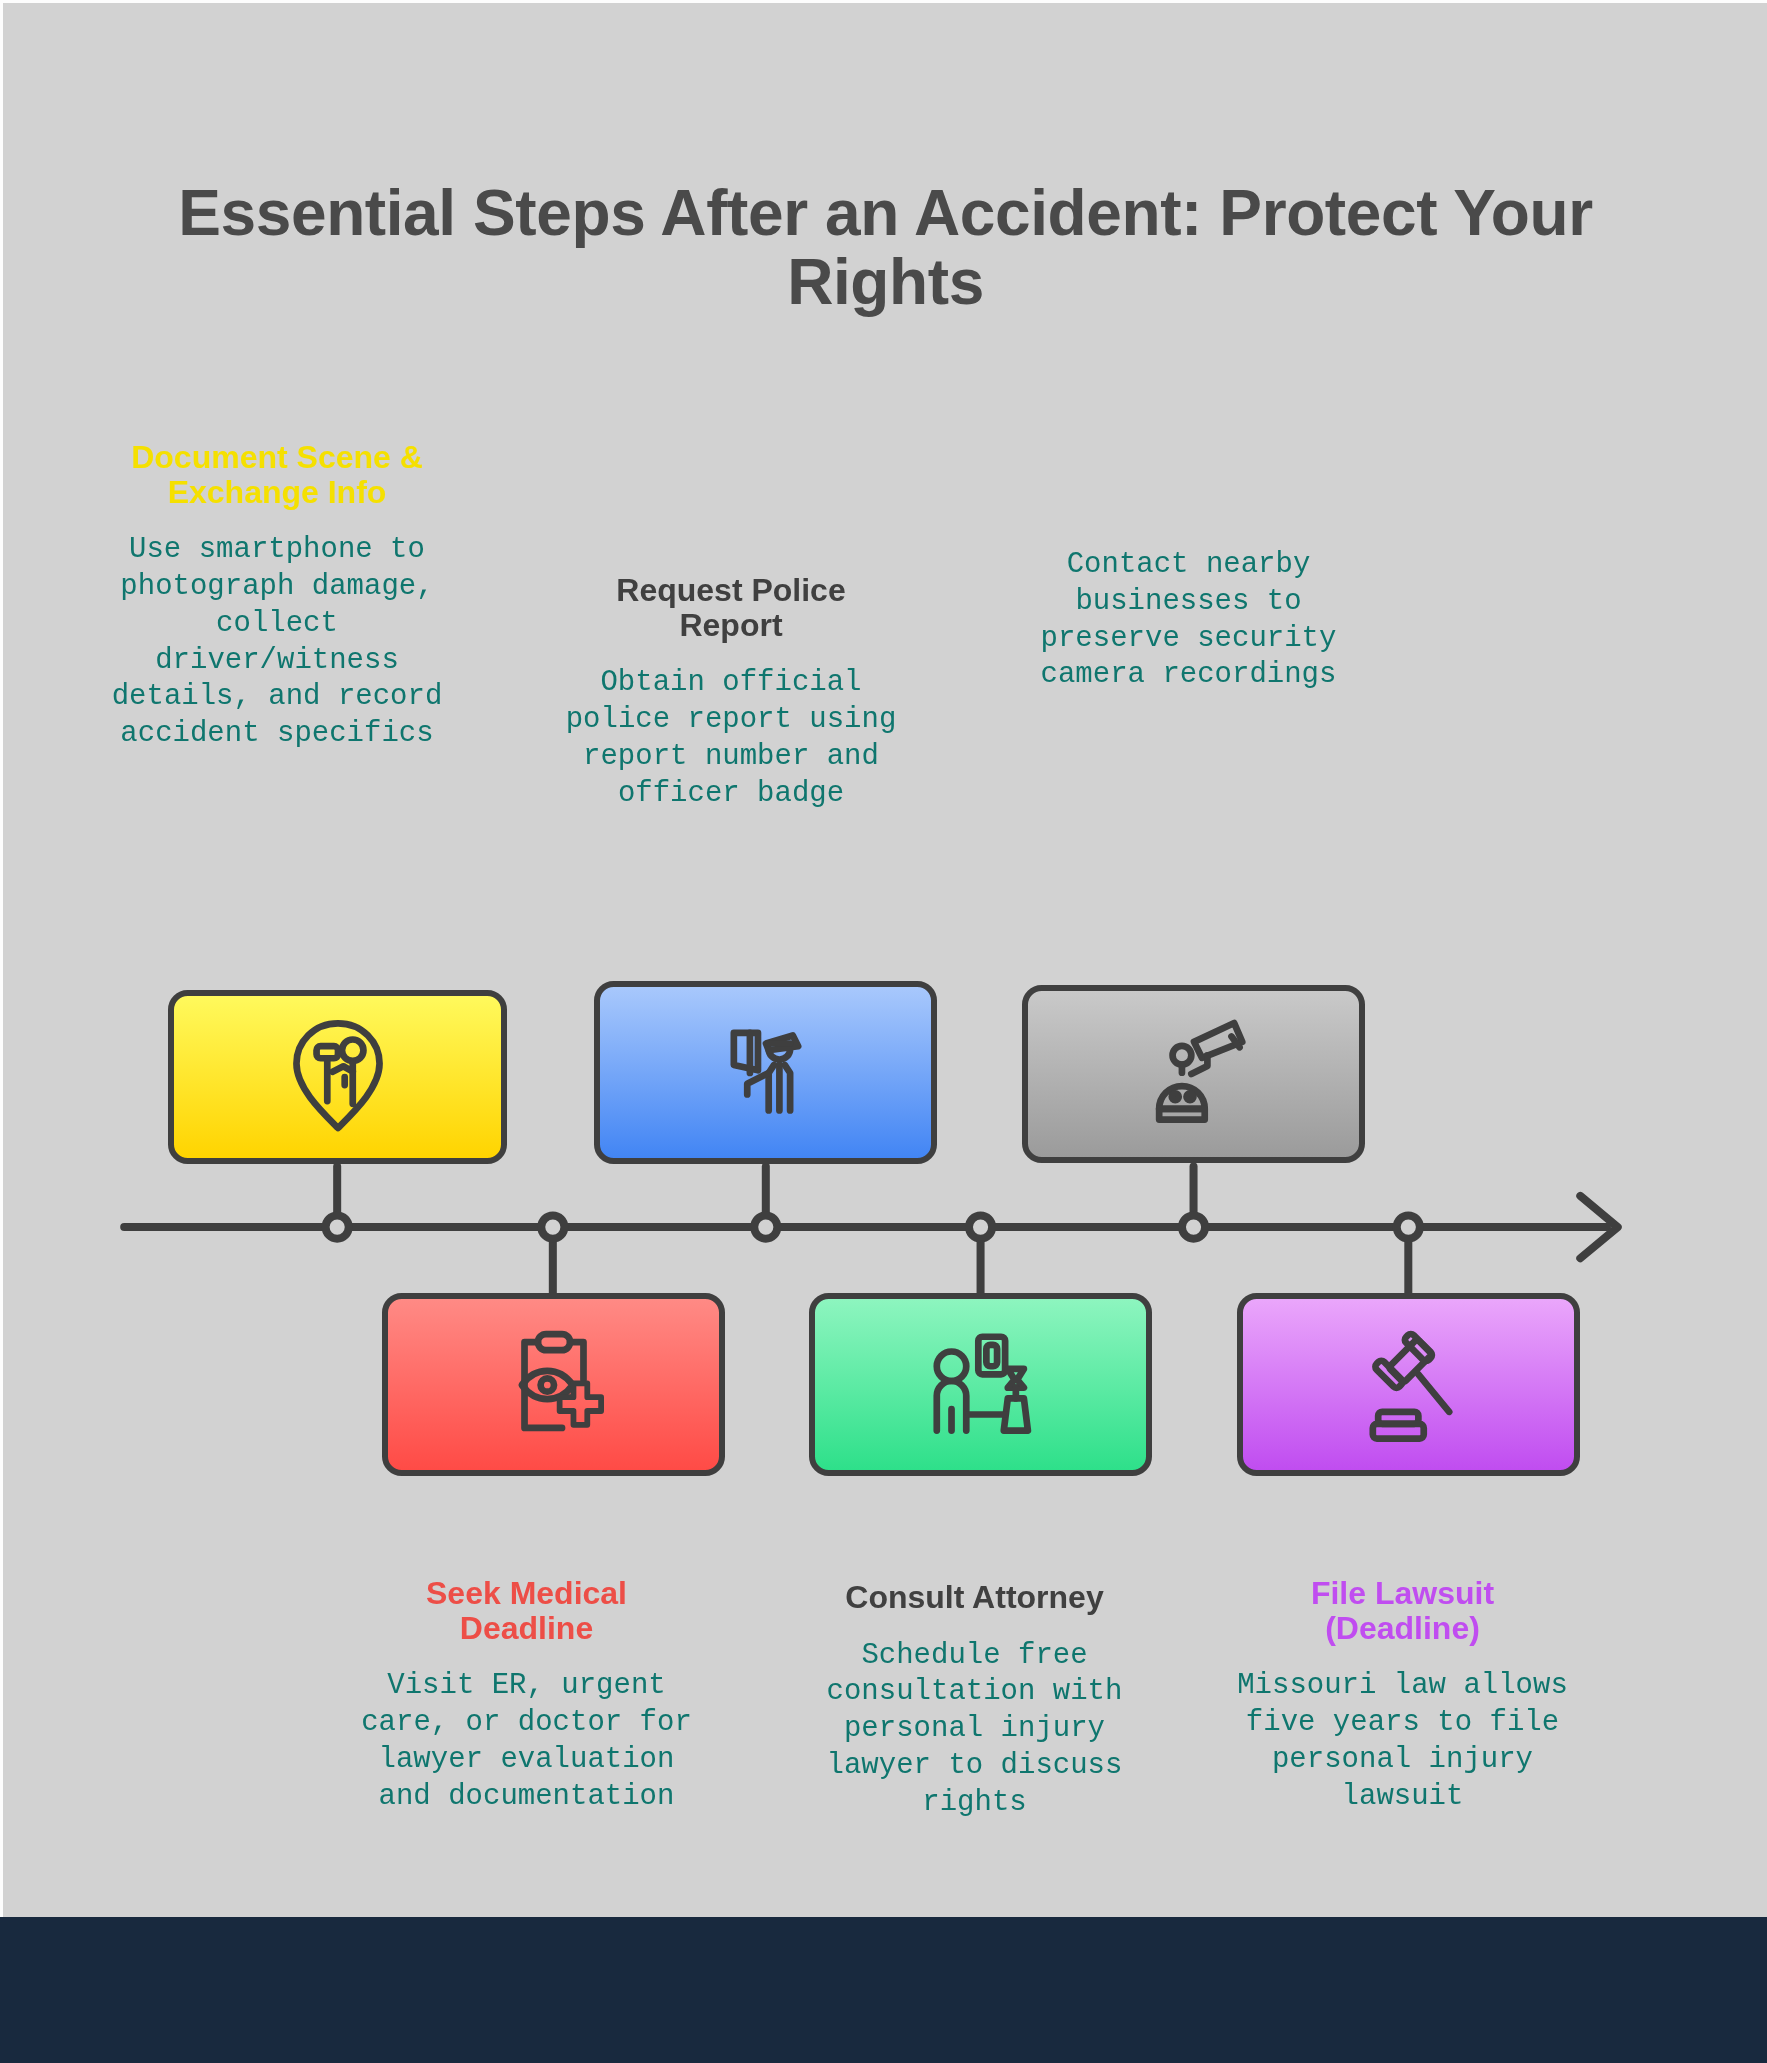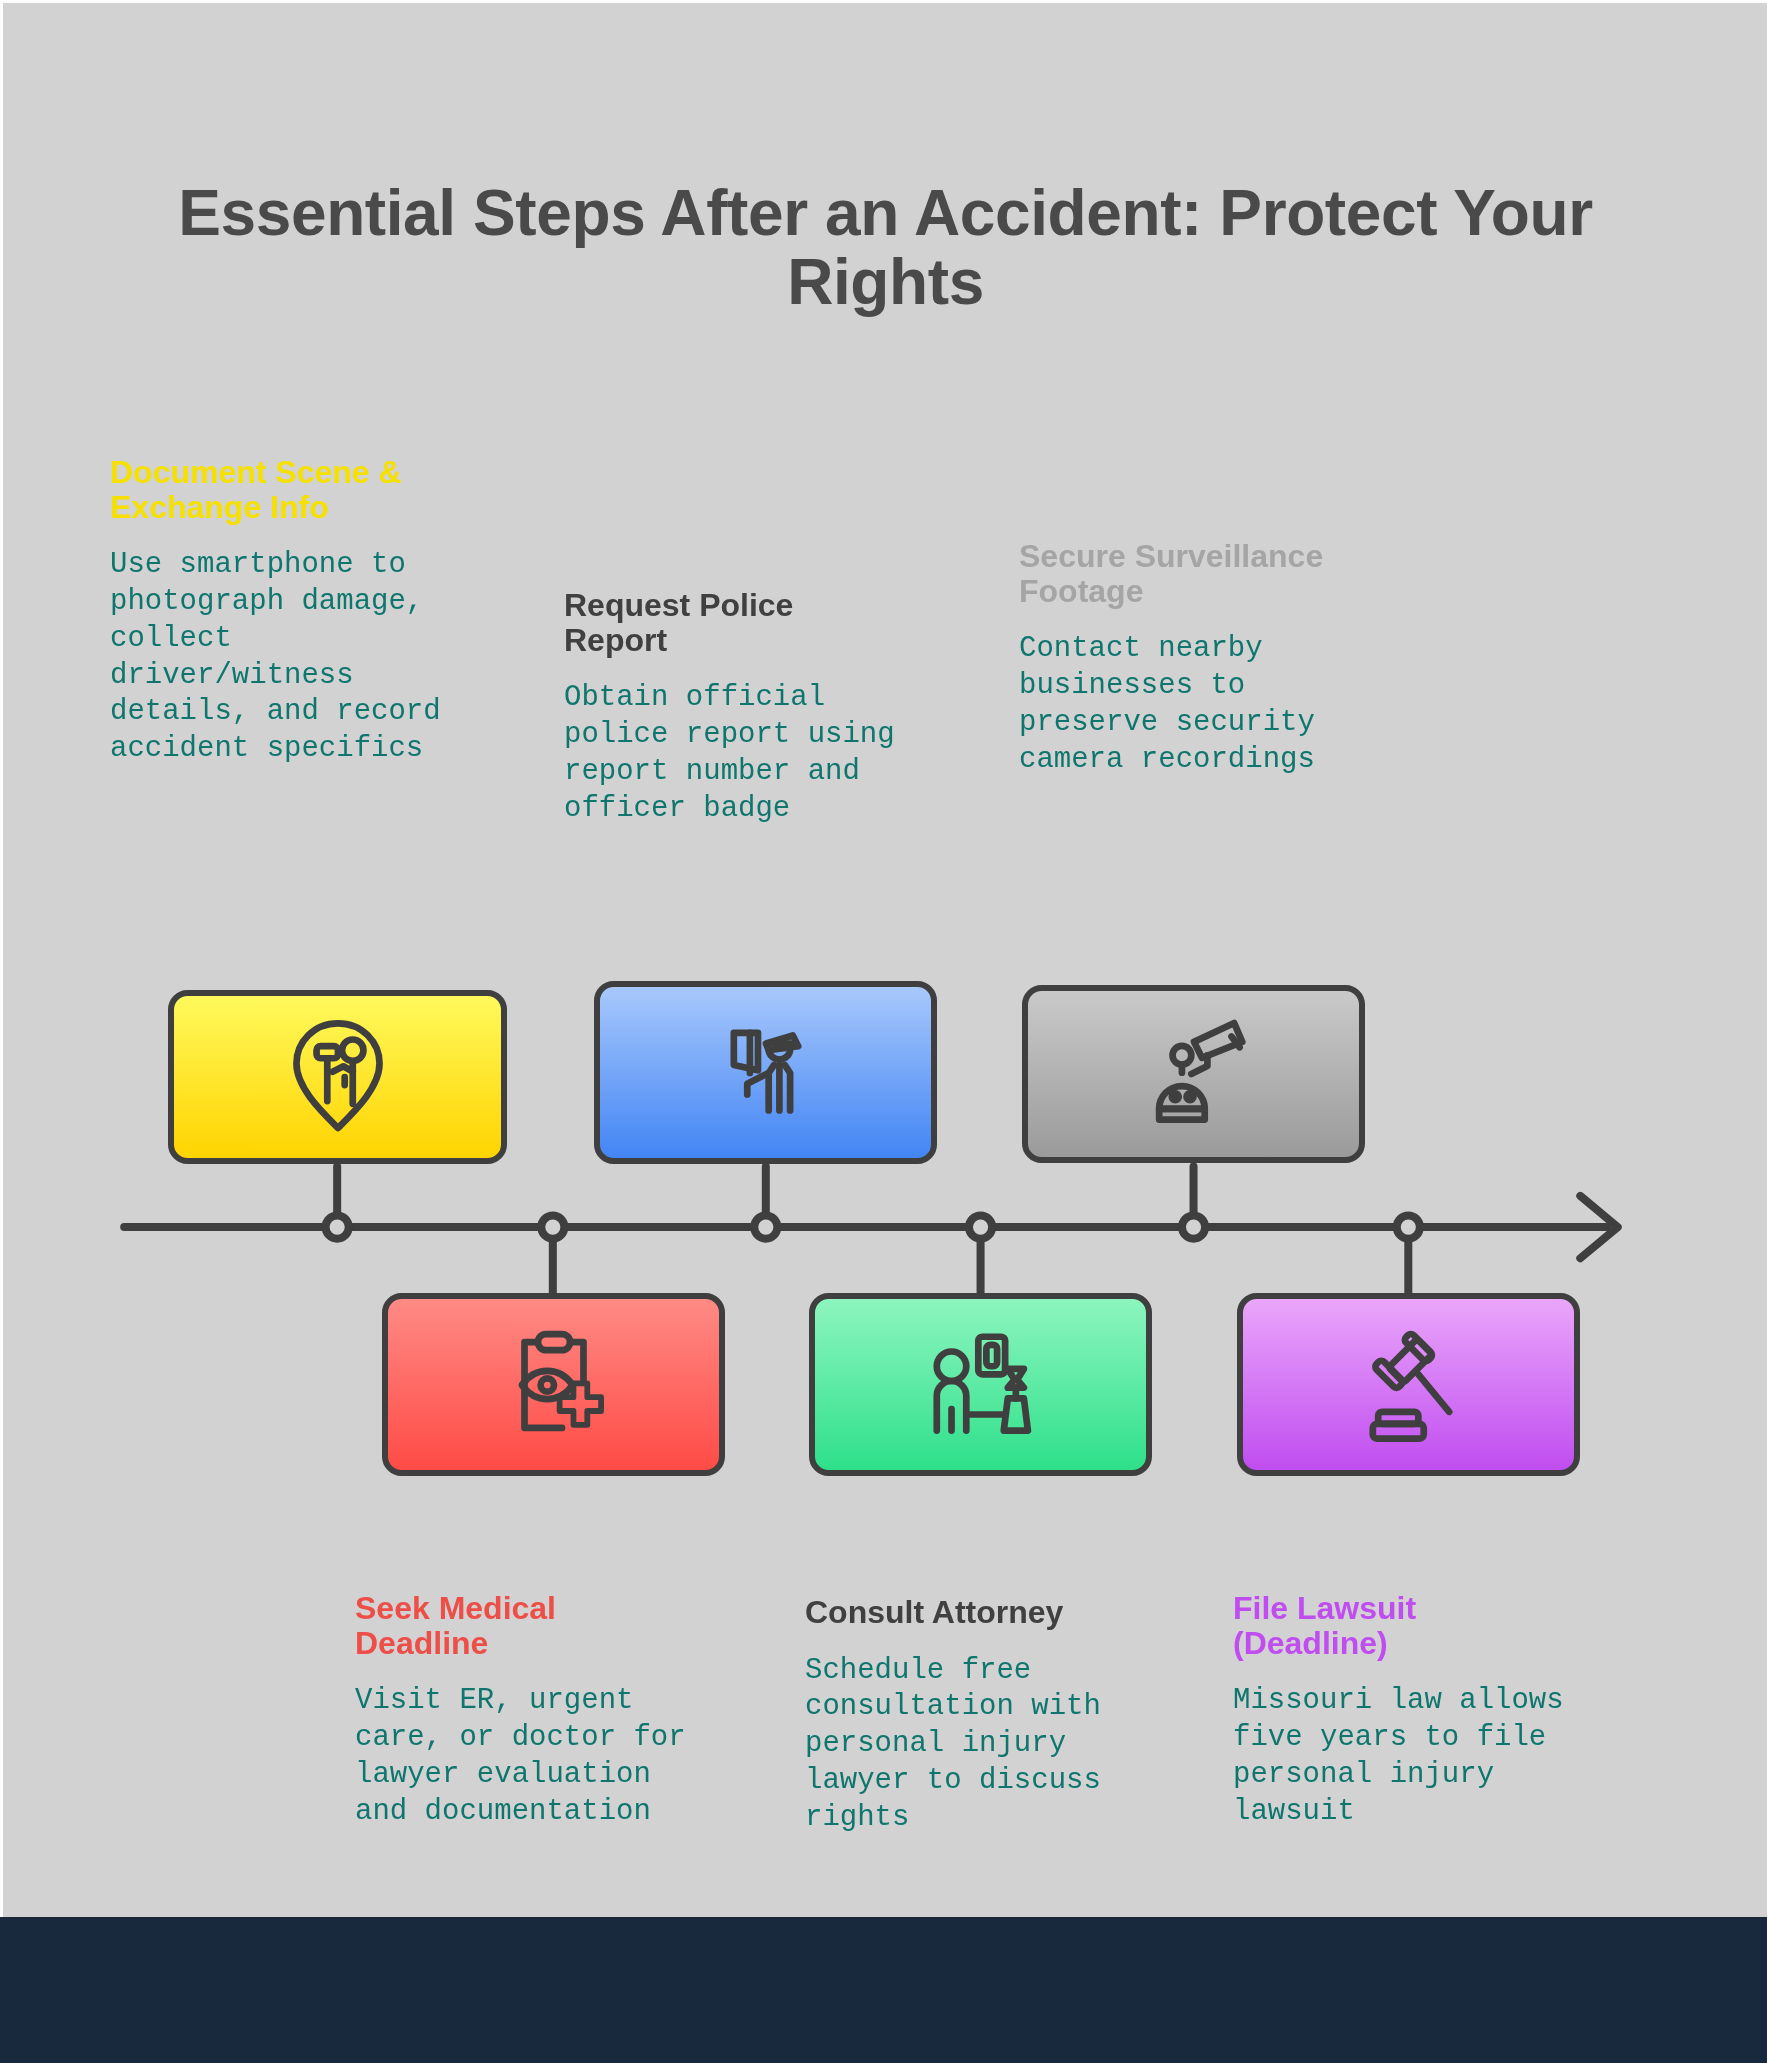--- a/index.html
+++ b/index.html
@@ -24,21 +24,21 @@
     width:1551px;
     text-align:center;
     font-size:64px;
     font-weight:bold;
     line-height:1.08;
     color:#4a4a4a;
     letter-spacing:-0.4px;
   }
 
   
-  .col { position:absolute; text-align:left;margin-top:15px; }
+  .col { position:absolute; text-align:center; }
   .col .heading {
     font-size:32px;
     font-weight:bold;
     line-height:1.08;
     margin-bottom:0;
   }
   .col .desc {
     font-size:29px;
     line-height:1.27;
     color:#0f766e;
@@ -101,21 +101,20 @@
 
   <div class="col" id="col-top-0">
     <div class="heading" style="color:#f5e000">Document Scene &amp; Exchange Info</div>
     <div class="desc">Use smartphone to photograph damage, collect driver/witness details, and record accident specifics</div>
   </div>
   <div class="col" id="col-top-1">
     <div class="heading" style="color:#404040">Request Police Report</div>
     <div class="desc">Obtain official police report using report number and officer badge</div>
   </div>
   <div class="col" id="col-top-2">
-    <div class="heading" style="color:#a5a5a5">Secure Surveillance Footage</div>
     <div class="desc">Contact nearby businesses to preserve security camera recordings</div>
   </div>
 
   <svg id="timeline-svg" viewBox="0 0 1984 600">
     <g stroke="#3f3f3f" fill="none" stroke-width="9" stroke-linecap="round" stroke-linejoin="round">
 
       <line x1="136" y1="313" x2="1800" y2="313"></line>
 
       <polyline points="1770,278 1812,313 1770,348"></polyline>
 

